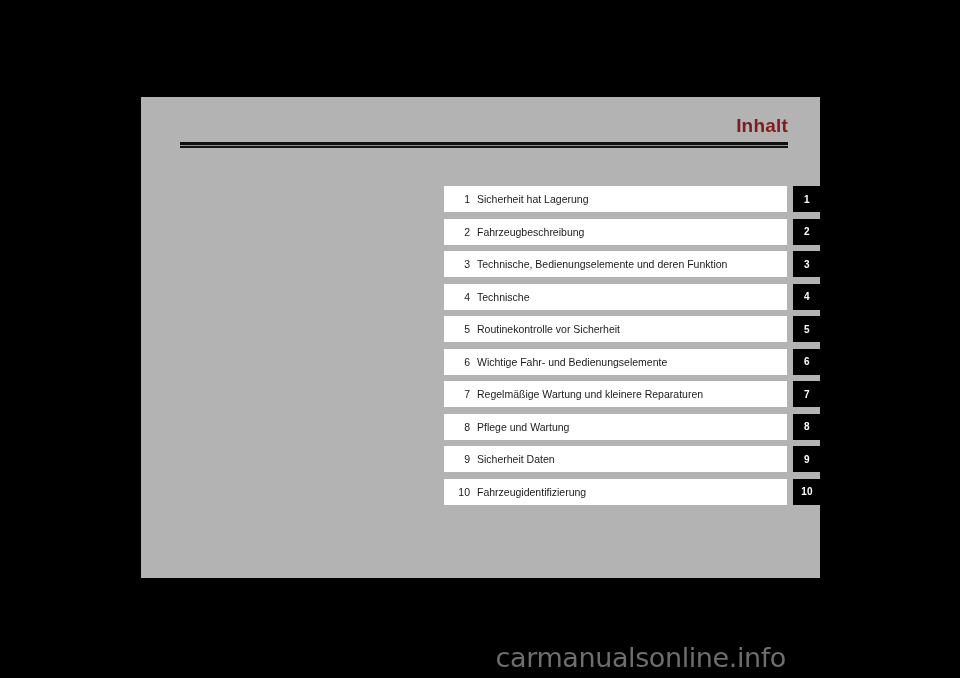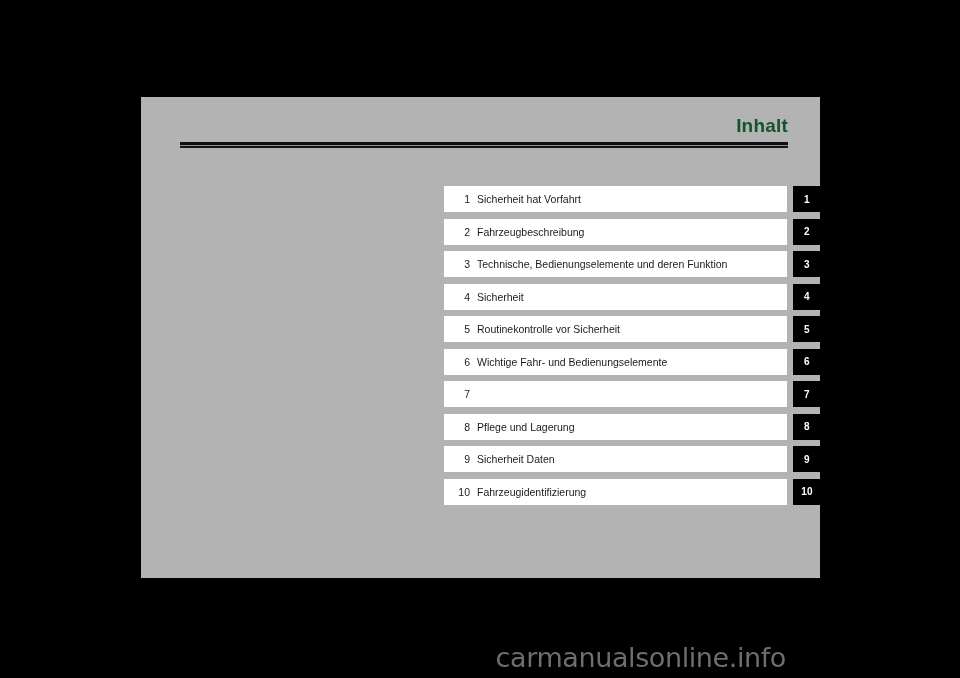--- a/index.html
+++ b/index.html
@@ -34,21 +34,21 @@
     top: 18px;
     width: 608px; 
     height: 46px;
   }
   #page-title {
     position: absolute;
     right: 0;
     top: 0;
     font-size: 19px;
     font-weight: bold;
-    color: #14532d;
+    color: #7f1d1d;
     letter-spacing: 0.2px;
     line-height: 22px;
     white-space: nowrap;
   }
   #title-rule {
     position: absolute;
     left: 0;
     right: 0;
     top: 27px;
     height: 7px;
@@ -160,69 +160,70 @@
       <div class="rule-thick"></div>
       <div class="rule-gap"></div>
       <div class="rule-thin"></div>
     </div>
   </div>
 
   <div id="toc">
       <div class="toc-row">
         <div class="toc-box">
           <span class="toc-num">1</span>
-          <span class="toc-label">Sicherheit hat Vorfahrt</span>
+          <span class="toc-label">Sicherheit hat Lagerung</span>
         </div>
         <div class="toc-tab">1</div>
       </div>
       <div class="toc-row">
         <div class="toc-box">
           <span class="toc-num">2</span>
           <span class="toc-label">Fahrzeugbeschreibung</span>
         </div>
         <div class="toc-tab">2</div>
       </div>
       <div class="toc-row">
         <div class="toc-box">
           <span class="toc-num">3</span>
           <span class="toc-label">Technische, Bedienungselemente und deren Funktion</span>
         </div>
         <div class="toc-tab">3</div>
       </div>
       <div class="toc-row">
         <div class="toc-box">
           <span class="toc-num">4</span>
-          <span class="toc-label">Sicherheit</span>
+          <span class="toc-label">Technische</span>
         </div>
         <div class="toc-tab">4</div>
       </div>
       <div class="toc-row">
         <div class="toc-box">
           <span class="toc-num">5</span>
           <span class="toc-label">Routinekontrolle vor Sicherheit</span>
         </div>
         <div class="toc-tab">5</div>
       </div>
       <div class="toc-row">
         <div class="toc-box">
           <span class="toc-num">6</span>
           <span class="toc-label">Wichtige Fahr- und Bedienungselemente</span>
         </div>
         <div class="toc-tab">6</div>
       </div>
       <div class="toc-row">
         <div class="toc-box">
           <span class="toc-num">7</span>
+          <span class="toc-label">Regelmäßige Wartung und kleinere Reparaturen</span>
         </div>
         <div class="toc-tab">7</div>
       </div>
       <div class="toc-row">
         <div class="toc-box">
           <span class="toc-num">8</span>
-          <span class="toc-label">Pflege und Lagerung</span>
+          <span class="toc-label">Pflege und Wartung</span>
         </div>
         <div class="toc-tab">8</div>
       </div>
       <div class="toc-row">
         <div class="toc-box">
           <span class="toc-num">9</span>
           <span class="toc-label">Sicherheit Daten</span>
         </div>
         <div class="toc-tab">9</div>
       </div>

